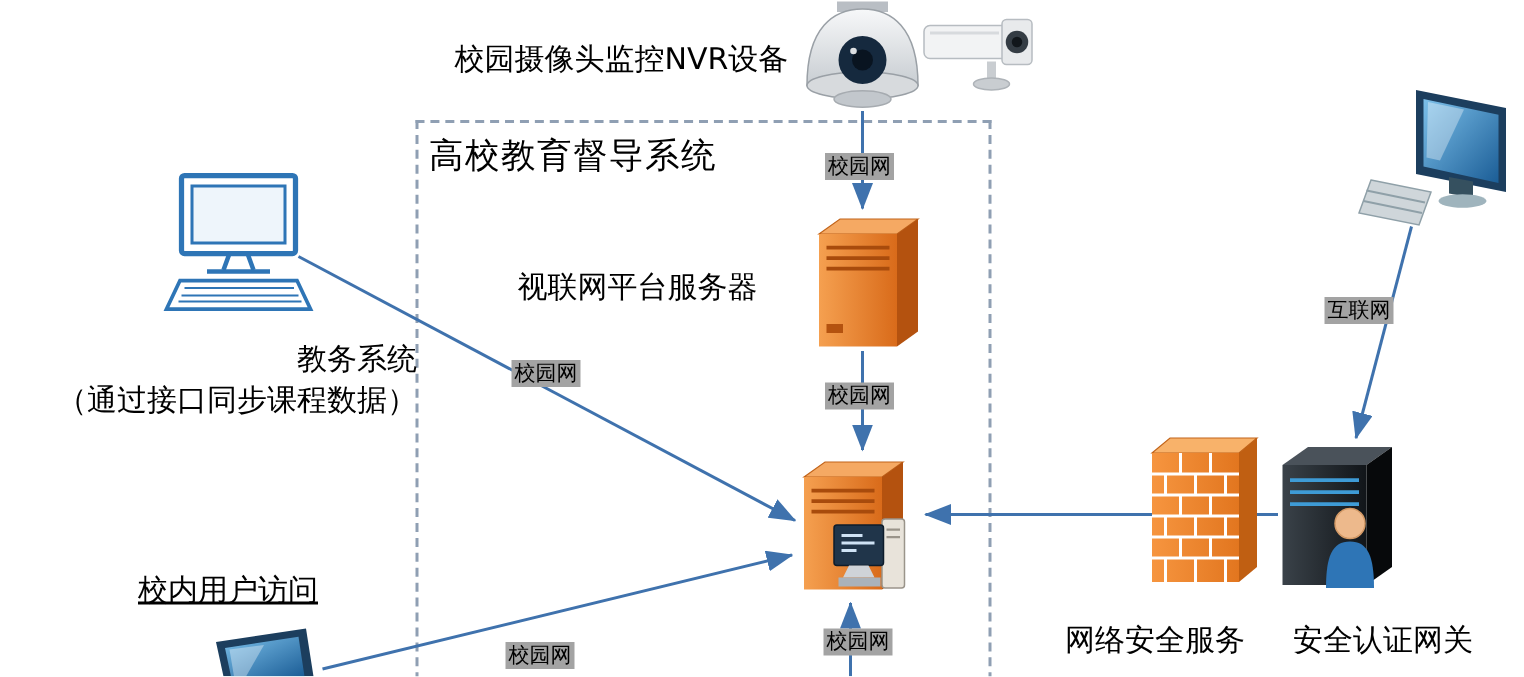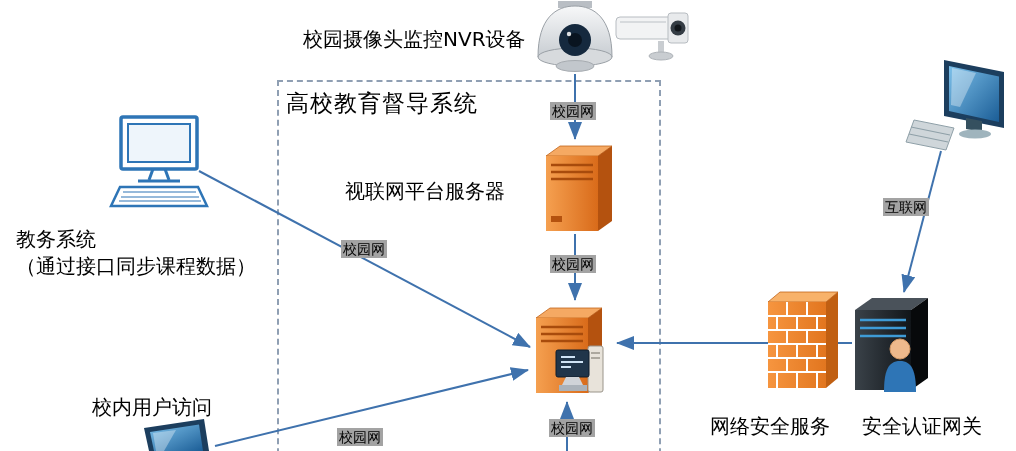--- a/index.html
+++ b/index.html
@@ -12,21 +12,21 @@
   .title{position:absolute;font-size:23px;font-weight:normal;white-space:nowrap;letter-spacing:1px;}
   .edge-label{
     position:absolute;font-size:14px;line-height:18px;background:#a3a3a3;padding:0 2px;
     transform:translate(-50%,-50%);white-space:nowrap;z-index:5;
   }
   .dashed-box{
     position:absolute;left:277px;top:80px;width:380px;height:400px;
     border:2px dashed #8f9fb3;z-index:1;
   }
   .academic{
-    position:absolute;left:16px;top:226px;width:262px;text-align:left;
+    position:absolute;left:16px;top:226px;width:262px;text-align:right;
     font-size:20px;line-height:27px;z-index:4;
   }
   .node-label{z-index:4;}
   svg{z-index:2;}
 </style>
 </head>
 <body>
 
 <div id="canvas">
 
@@ -192,21 +192,21 @@
 
 
   <div class="label node-label" style="left:345px;top:180px;">视联网平台服务器</div>
 
   <div class="academic">
     <div>教务系统</div>
     <div>（通过接口同步课程数据）</div>
   </div>
 
 
-  <div class="label node-label" style="left:92px;top:396px;">校内用户访问</div>
+  <div class="label node-label" style="left:92px;top:382px;text-decoration:underline;">校内用户访问</div>
 
   <div class="label node-label" style="left:710px;top:415px;">网络安全服务</div>
 
   <div class="label node-label" style="left:862px;top:415px;">安全认证网关</div>
 
   <div class="edge-label" style="left:573px;top:111px;">校园网</div>
   <div class="edge-label" style="left:573px;top:264px;">校园网</div>
   <div class="edge-label" style="left:364px;top:249px;">校园网</div>
   <div class="edge-label" style="left:360px;top:437px;">校园网</div>
   <div class="edge-label" style="left:572px;top:428px;">校园网</div>

